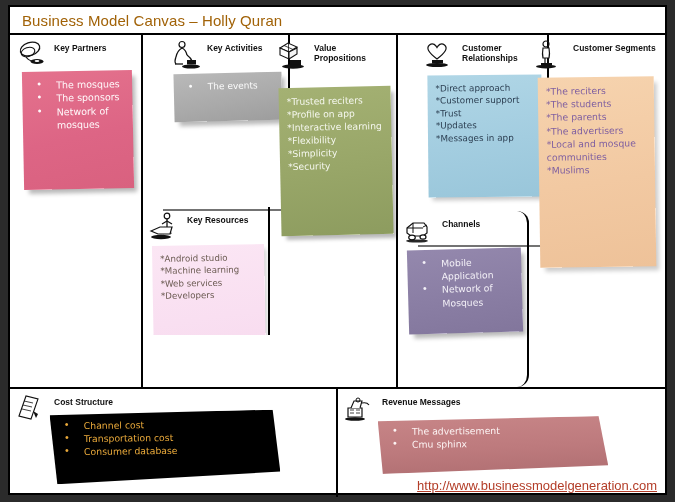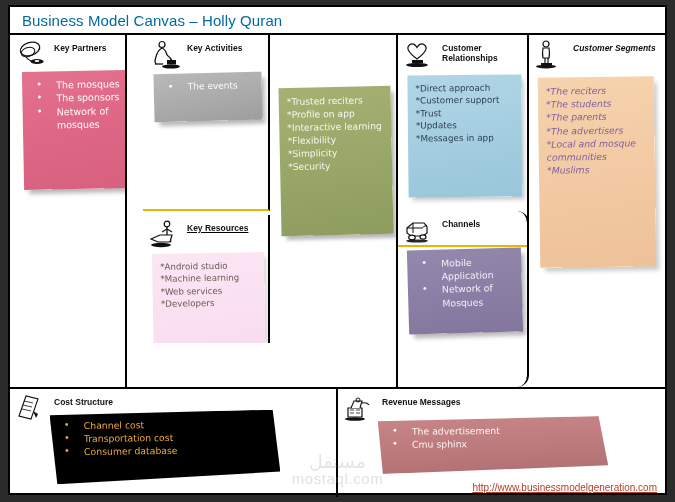--- a/index.html
+++ b/index.html
@@ -13,31 +13,31 @@
   #canvas{
     position:absolute;left:8px;top:5px;width:659px;height:490px;
     background:#ffffff;border:2px solid #000;box-sizing:border-box;
   }
   
   .title{
     position:absolute;left:0;top:0;width:100%;height:28px;
     box-sizing:border-box;border-bottom:2px solid #000;
     display:flex;align-items:center;padding-left:12px;
   }
-  .title span{font-size:15px;color:#0369a1;letter-spacing:.1px;}
+  .title span{font-size:15px;color:#a16207;letter-spacing:.1px;}
 
   
   .grid{position:absolute;left:0;top:28px;width:100%;height:352px;}
   .cell{position:absolute;box-sizing:border-box;border-right:2px solid #000;overflow:hidden;}
-  .cell.last{border-right:none;font-style:italic;}
-  .cell.hsplit{border-bottom:2px solid #eab308;}
-
-  .c1{left:0;   top:0; width:117px; height:352px;}
+  .cell.last{border-right:none;}
+  .cell.hsplit{border-bottom:2px solid #737373;margin-left:20px;}
+
+  .c1{left:0;   top:0; width:133px; height:352px;}
   .c2a{left:133px;top:0; width:127px; height:176px;}
-  .c2b{left:133px;top:180px;width:127px;height:128px;border-bottom:none;text-decoration:underline;}
+  .c2b{left:133px;top:172px;width:127px;height:128px;border-bottom:none;}
   .c3{left:260px;top:0; width:128px; height:352px;}
   .c4a{left:388px;top:0; width:131px; height:212px;}
   .c4b{left:388px;top:176px;width:131px;height:176px;border-bottom:none;border-radius:12px;}
   .c5{left:519px;top:0; width:136px; height:352px;}
 
   
   .bottom{position:absolute;left:0;top:380px;width:100%;height:110px;border-top:2px solid #000;box-sizing:border-box;}
   .bcell{position:absolute;top:0;height:100%;box-sizing:border-box;overflow:hidden;}
   .b1{left:0;width:328px;border-right:2px solid #000;}
   .b2{left:328px;width:327px;}
@@ -132,21 +132,21 @@
     background:linear-gradient(178deg,#c78587 0%,#bd7a7d 55%,#b06f72 100%);
     color:#fdf4f4;font-size:9.3px;
     transform:rotate(-.5deg);
     clip-path:polygon(0 6%,96% 0,100% 88%,2% 100%);
     box-shadow:3px 4px 4px -1px rgba(0,0,0,.2);
   }
 
   
   .footer-link{
     position:absolute;right:8px;bottom:4px;
-    font-size:10px;color:#b33d28;text-decoration:underline;
+    font-size:13px;color:#b33d28;text-decoration:underline;
   }
 
   
   .watermark{
     position:absolute;left:0;top:452px;width:100%;
     text-align:center;pointer-events:none;
   }
   .wm-ar{font-size:19px;color:rgba(120,120,120,.20);font-family:"DejaVu Sans",sans-serif;line-height:1;}
   .wm-en{font-size:15px;color:rgba(140,140,140,.26);letter-spacing:.6px;line-height:1.1;}
 </style>
@@ -225,20 +225,34 @@
           <ul>
             <li>*Android studio</li>
             <li>*Machine learning</li>
             <li>*Web services</li>
             <li>*Developers</li>
           </ul>
         </div>
       </div>
 
       <div class="cell c3">
+        <div class="bhead">
+          <span class="ico">
+            <svg width="34" height="30" viewBox="0 0 34 30">
+              <path d="M4 8 l8 -5 l9 4 l-8 5 z" fill="#fff" stroke="#111" stroke-width="1.1"></path>
+              <path d="M4 8 v7 l9 4 v-7 z" fill="#fff" stroke="#111" stroke-width="1.1"></path>
+              <path d="M13 12 v7 l8 -5 v-6 z" fill="#f4f4f4" stroke="#111" stroke-width="1.1"></path>
+              <path d="M8 5.5 l9 4 M12.5 3 l 0 16" stroke="#111" stroke-width=".8" fill="none"></path>
+              <rect x="14" y="20" width="11" height="5" fill="#111"></rect>
+              <ellipse cx="17" cy="26.5" rx="11" ry="2.2" fill="#111"></ellipse>
+            </svg>
+          </span>
+          <span class="lbl">Value
+Propositions</span>
+        </div>
         <div class="note n-value">
           <ul>
             <li>*Trusted reciters</li>
             <li>*Profile on app</li>
             <li>*Interactive learning</li>
             <li>*Flexibility</li>
             <li>*Simplicity</li>
             <li>*Security</li>
           </ul>
         </div>
@@ -354,17 +368,13 @@
           <ul>
             <li>The advertisement</li>
             <li>Cmu sphinx</li>
           </ul>
         </div>
         <a class="footer-link" href="#">http://www.businessmodelgeneration.com</a>
       </div>
     </div>
   </div>
 
-  <div class="watermark">
-    <div class="wm-ar">مستقل</div>
-    <div class="wm-en">mostaql.com</div>
-  </div>
 </div>
 
 </body></html>

